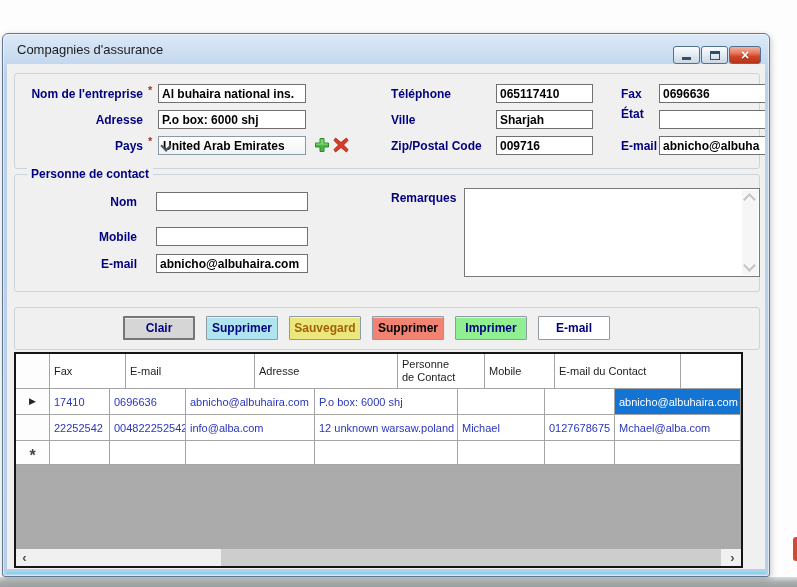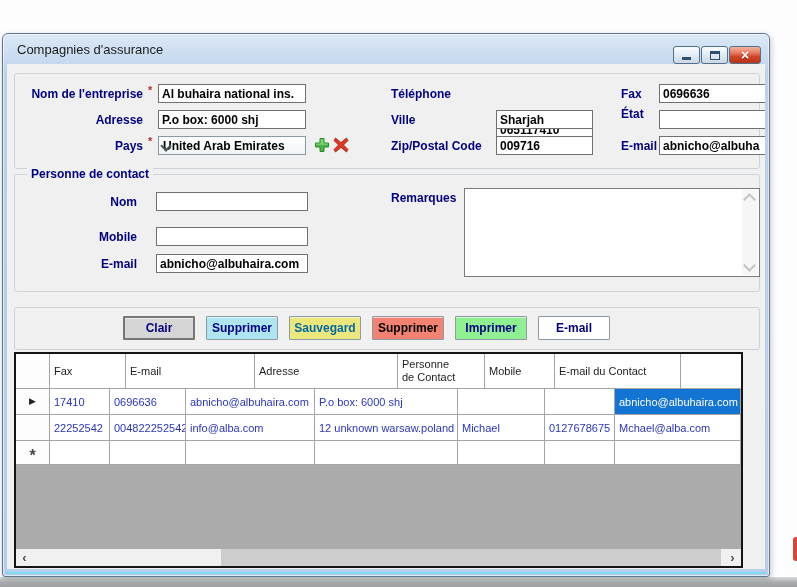--- a/index.html
+++ b/index.html
@@ -130,21 +130,21 @@
           <path d="M6.6 2.2h2.8v4.4h4.4v1.2H2.2V6.6h4.4z" fill="#8fdc7e" opacity="0.8"></path>
         </svg>
       </span>
       <span class="icon16" style="left:326px;top:73px">
         <svg width="16" height="16" viewBox="0 0 16 16">
           <path d="M2.5 1 8 5.5 13.5 1 15 3.5 10.5 8 15 12.5 13.5 15 8 10.5 2.5 15 1 12.5 5.5 8 1 3.5z" fill="#dd3a26" stroke="#9b2012" stroke-width="0.8"></path>
         </svg>
       </span>
 
       <label class="flabel la" style="left:384px;top:23px;width:100px">Téléphone</label>
-      <input class="tbox" style="left: 489px; top: 20px; width: 97px; margin-top: 36px;" value="065117410">
+      <input class="tbox" style="left: 489px; top: 20px; width: 97px;" value="065117410">
 
       <label class="flabel la" style="left:384px;top:49px;width:100px">Ville</label>
       <input class="tbox" style="left: 489px; top: 46px; width: 97px;" value="Sharjah">
 
       <label class="flabel la" style="left:384px;top:75px;width:103px">Zip/Postal Code</label>
       <input class="tbox" style="left: 489px; top: 72px; width: 97px;" value="009716">
 
       <label class="flabel la" style="left:614px;top:23px;width:40px">Fax</label>
       <input class="tbox" style="left: 652px; top: 20px; width: 112px;" value="0696636">
 
@@ -173,21 +173,21 @@
         <div class="vscroll">
           <span class="chev up"></span>
           <span class="chev down"></span>
         </div>
       </div>
 
       <div class="groupbox gb3"></div>
       <div class="btnrow">
           <button class="actbtn default" style="background: rgb(214, 214, 214); color: rgb(0, 0, 128);">Clair</button>
           <button class="actbtn" style="background: rgb(174, 229, 239); color: rgb(0, 0, 128);">Supprimer</button>
-          <button class="actbtn" style="background: rgb(235, 231, 125); color: #0369a1;">Sauvegard</button>
+          <button class="actbtn" style="background: rgb(235, 231, 125); color: #a16207;">Sauvegard</button>
           <button class="actbtn" style="background: rgb(242, 130, 113); color: #000000; text-align: center;">Supprimer</button>
           <button class="actbtn" style="background: rgb(144, 239, 144); color: rgb(0, 0, 128);">Imprimer</button>
           <button class="actbtn" style="background: rgb(255, 255, 255); color: rgb(0, 0, 128);">E-mail</button>
         </div>
 
       <div class="grid">
         <div class="g-header">
             <div class="g-cell g-hcell g-rowhdr" style="width: 34px;"></div>
             <div class="g-cell g-hcell" style="width: 76px;">Fax</div>
             <div class="g-cell g-hcell" style="width: 129px;">E-mail</div>

